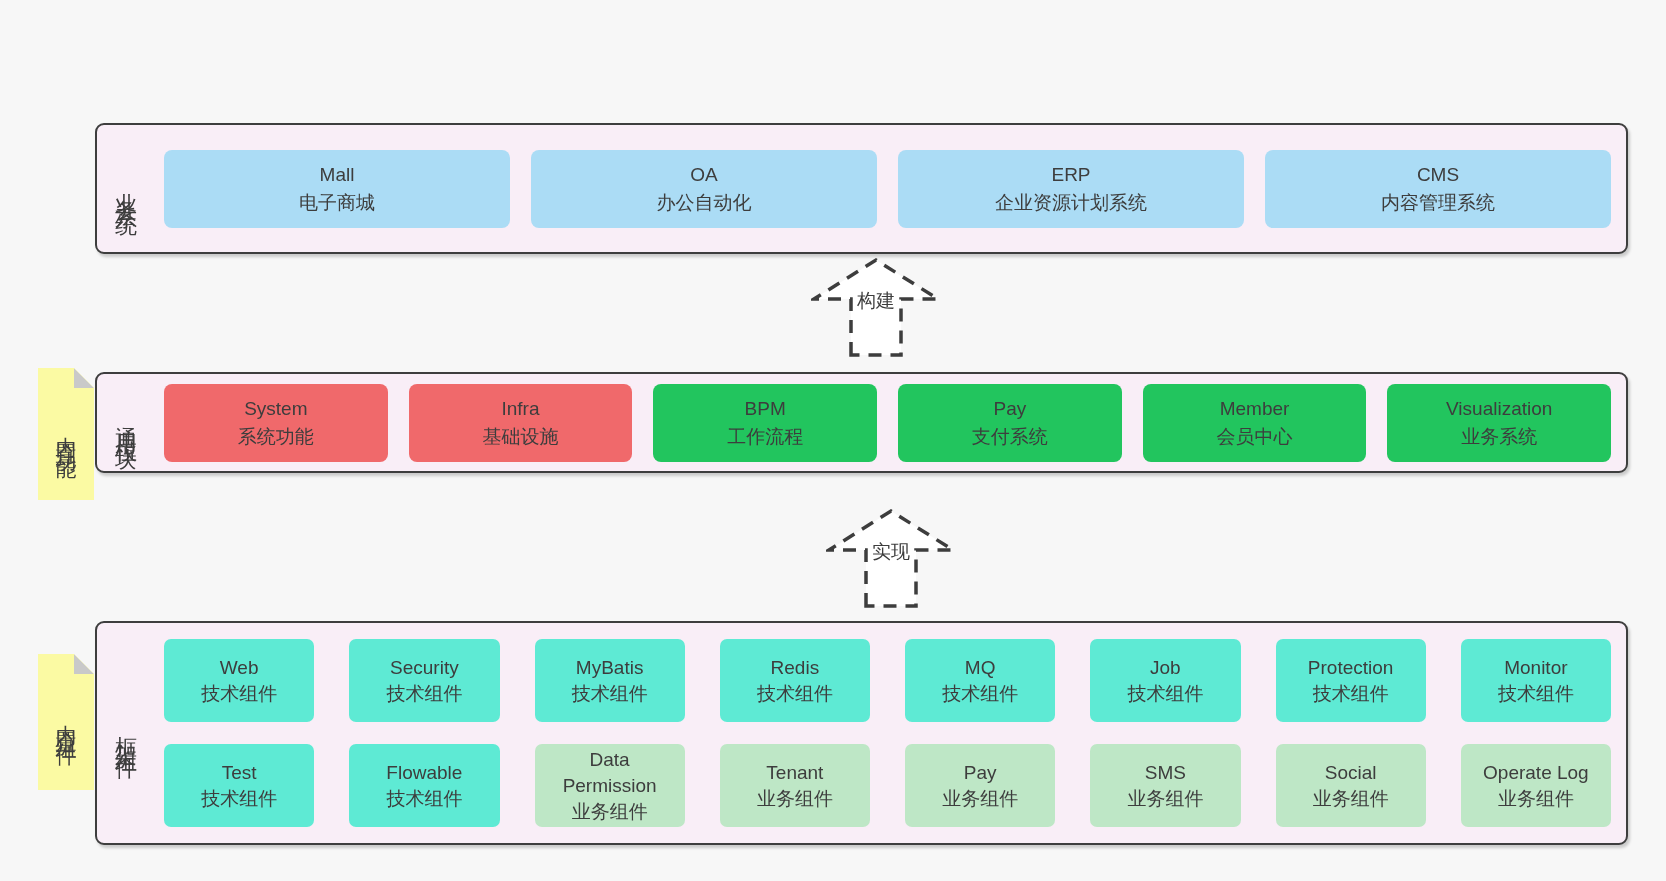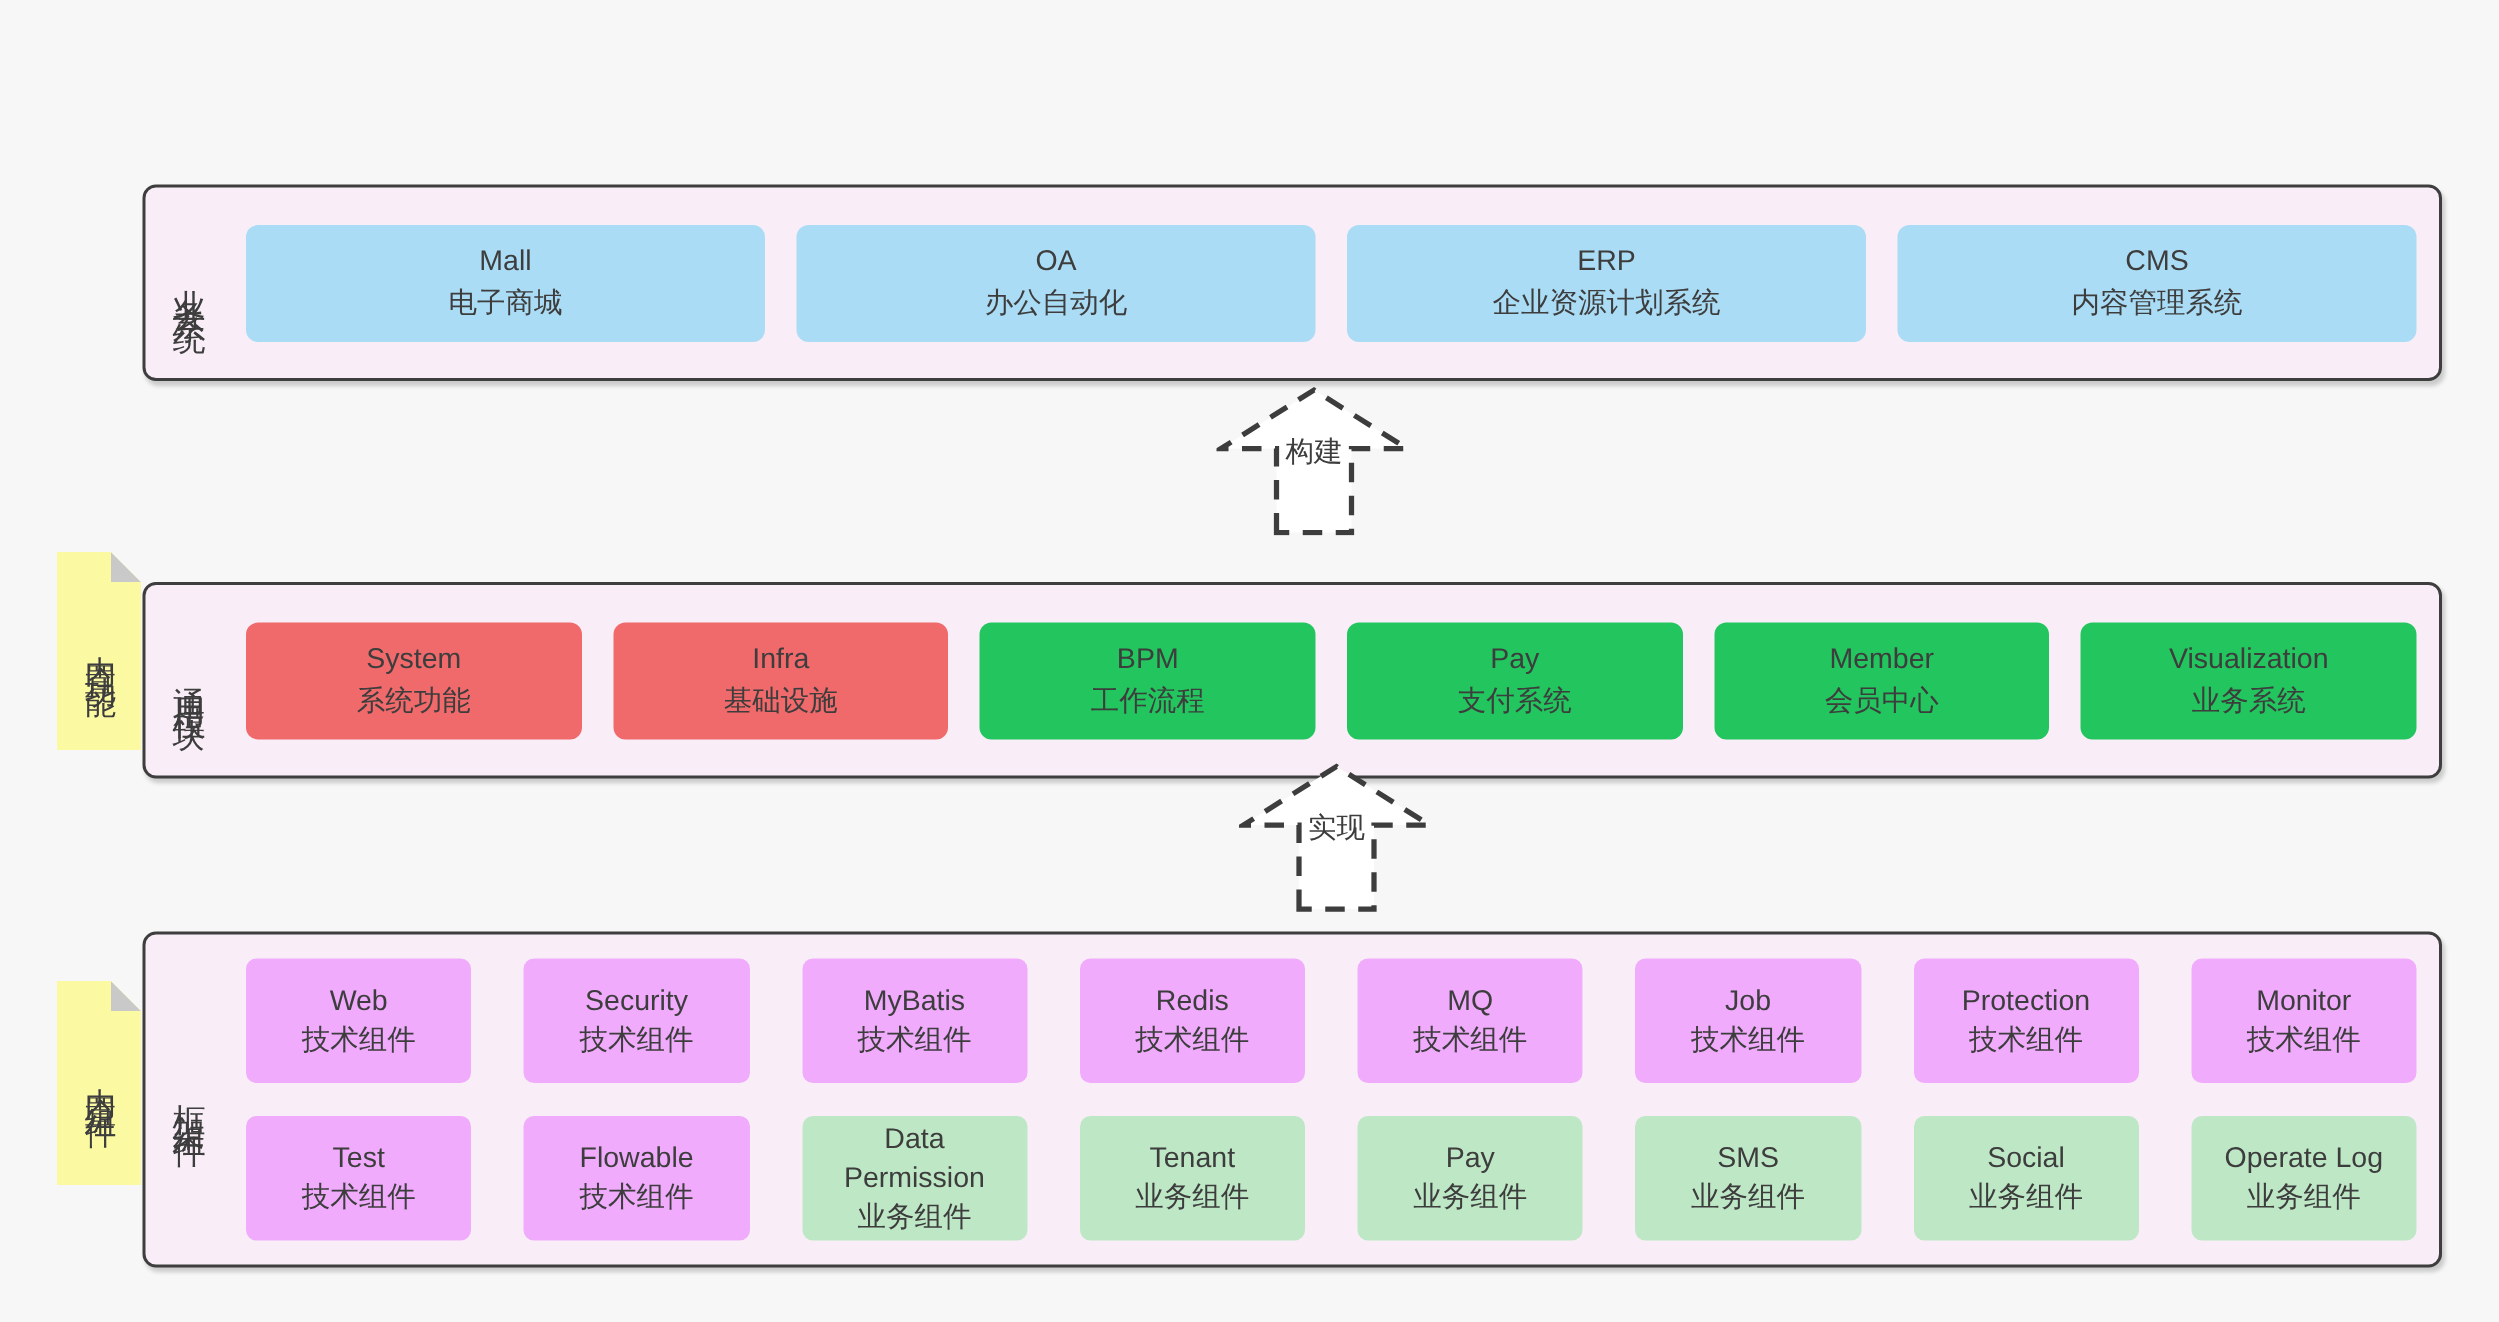--- a/index.html
+++ b/index.html
@@ -8,42 +8,42 @@
     font-family:"Liberation Sans","DejaVu Sans",sans-serif;color:#3d3d3d;
   }
   
   .band{
     position:absolute;left:95px;width:1533px;box-sizing:border-box;
     background:#f9eef7;border:2px solid #3e3e3e;border-radius:9px;
     display:flex;align-items:center;padding:0 15px 0 13px;
     box-shadow:2px 3px 3px rgba(0,0,0,0.18);
   }
   .band-1{top:123px;height:131px;}
-  .band-2{top:388px;height:131px;}
+  .band-2{top:372px;height:101px;}
   .band-3{top:621px;height:224px;}
   .band-label{
     width:32px;margin-right:22px;flex:0 0 auto;
     display:flex;align-items:center;justify-content:center;
     font-size:22px;
   }
   .vtext{writing-mode:vertical-rl;text-orientation:upright;letter-spacing:7px;}
   .band-boxes{flex:1;display:flex;gap:21px;min-width:0;}
   .band-rows{flex:1;display:flex;flex-direction:column;gap:22px;min-width:0;}
   .band-3 .band-boxes{gap:35px;}
   
   .module-box{
     flex:1;height:78px;border-radius:8px;min-width:0;
     display:flex;flex-direction:column;align-items:center;justify-content:center;
     text-align:center;font-size:19px;line-height:28px;padding:0 8px;box-sizing:border-box;
   }
   .band-3 .module-box{height:83px;line-height:26px;border-radius:7px;}
   .v-blue{background:#abdcf5;}
   .v-red{background:#f0696b;}
   .v-pink{background:#22c55e;}
-  .v-green{background:#f0abfc;}
+  .v-green{background:#5eead4;}
   .v-light-green{background:#bee7c6;}
   
   .note{
     position:absolute;left:38px;width:56px;background:#fbfaa3;
     clip-path:polygon(0 0, calc(100% - 20px) 0, 100% 20px, 100% 100%, 0 100%);
   }
   .note-1{top:368px;height:132px;}
   .note-2{top:654px;height:136px;}
   .note .fold{position:absolute;top:0;right:0;width:20px;height:20px;}
   .note-text{

